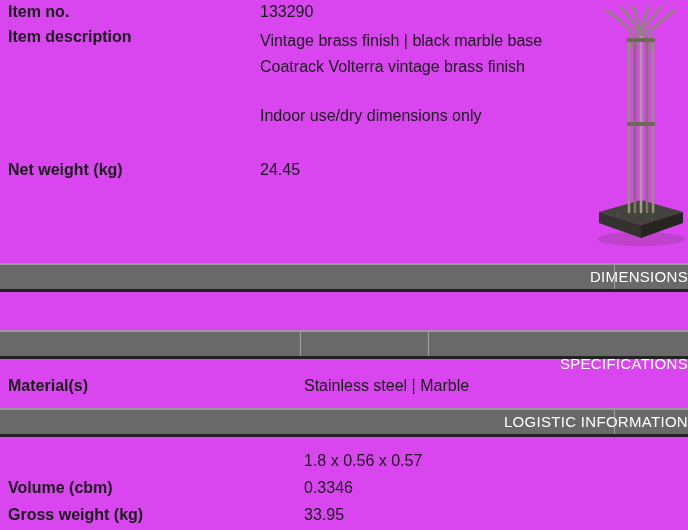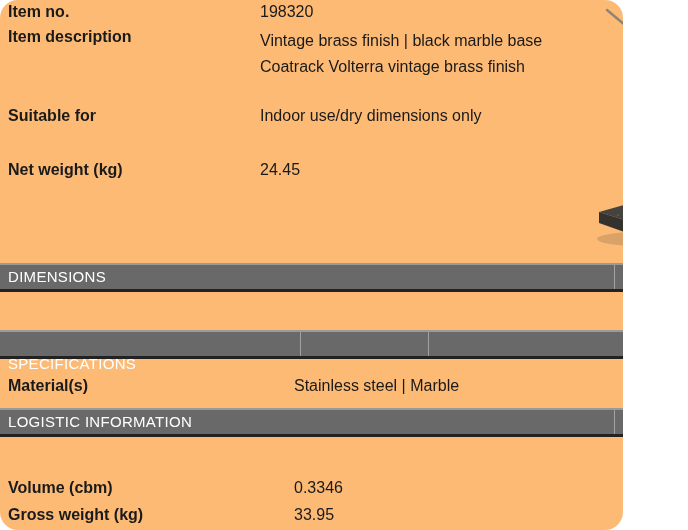--- a/index.html
+++ b/index.html
@@ -1,60 +1,60 @@
 <!DOCTYPE html>
 <html><head>
 <meta charset="utf-8">
 <style>
   html, body { margin: 0; padding: 0; background: #ffffff; }
   .sheet {
     position: relative;
-    width: 623px;
+    width: 688px;
     height: 530px;
-    background: #fdba74;
+    background: #d946ef;
     font-family: "Liberation Sans", sans-serif;
     font-size: 16px;
     color: #1a1a1a;
     overflow: hidden;
-    border-radius: 18px;
   }
   .info-label {
     position: absolute;
     left: 8px;
     font-weight: 700;
     white-space: nowrap;
   }
   .info-value {
     position: absolute;
     left: 260px;
     white-space: nowrap;
   }
   .info-value.multiline { line-height: 26px; }
   .spec-value {
     position: absolute;
-    left: 294px;
+    left: 304px;
     white-space: nowrap;
   }
   .bar {
     position: absolute;
     left: 0;
     width: 688px;
     height: 24px;
     background: #696969;
     border-top: 2px solid #9a9a9a;
     border-bottom: 3px solid #222222;
   }
   .bar-title {
     display: block;
     line-height: 24px;
     padding-left: 8px;
     color: #ffffff;
     font-size: 15px;
     letter-spacing: 0.3px;
     white-space: nowrap;
+    text-align: right;
   }
   .bar .vline {
     position: absolute;
     top: 0;
     bottom: 0;
     width: 1px;
     background: #b5b5b5;
     opacity: 0.75;
   }
   .product-photo {
@@ -64,29 +64,28 @@
     width: 94px;
     height: 248px;
   }
 </style>
 </head>
 <body>
 
 <div class="sheet">
 
   <div class="info-label" style="top:3px">Item no.</div>
-  <div class="info-value" style="top:3px">198320</div>
+  <div class="info-value" style="top:3px">133290</div>
 
   <div class="info-label" style="top:28px">Item description</div>
   <div class="info-value multiline" style="top:28px">
     <div>Vintage brass finish | black marble base</div>
     <div>Coatrack Volterra vintage brass finish</div>
   </div>
 
-  <div class="info-label" style="top:107px">Suitable for</div>
   <div class="info-value" style="top:107px">Indoor use/dry dimensions only</div>
 
   <div class="info-label" style="top:161px">Net weight (kg)</div>
   <div class="info-value" style="top:161px">24.45</div>
 
   <svg class="product-photo" viewBox="0 0 94 248" aria-hidden="true">
 
     <ellipse cx="47" cy="235" rx="44" ry="7" fill="rgba(60,55,45,0.18)"></ellipse>
 
     <polygon points="5,208 47,196 89,208 47,221" fill="#45433e"></polygon>
@@ -129,20 +128,21 @@
   </div>
 
   <div class="info-label" style="top:377px">Material(s)</div>
   <div class="spec-value" style="top:377px">Stainless steel | Marble</div>
 
   <div class="bar" style="top: 408px; background: rgb(105, 105, 105); border-bottom-color: rgb(34, 34, 34);">
     <span class="bar-title" style="color: rgb(255, 255, 255);">LOGISTIC INFORMATION</span>
     <div class="vline" style="left: 614px; background: rgb(181, 181, 181);"></div>
   </div>
 
+  <div class="spec-value" style="top:452px">1.8 x 0.56 x 0.57</div>
 
   <div class="info-label" style="top:479px">Volume (cbm)</div>
   <div class="spec-value" style="top:479px">0.3346</div>
 
   <div class="info-label" style="top:506px">Gross weight (kg)</div>
   <div class="spec-value" style="top:506px">33.95</div>
 
 </div>
 
 </body></html>

